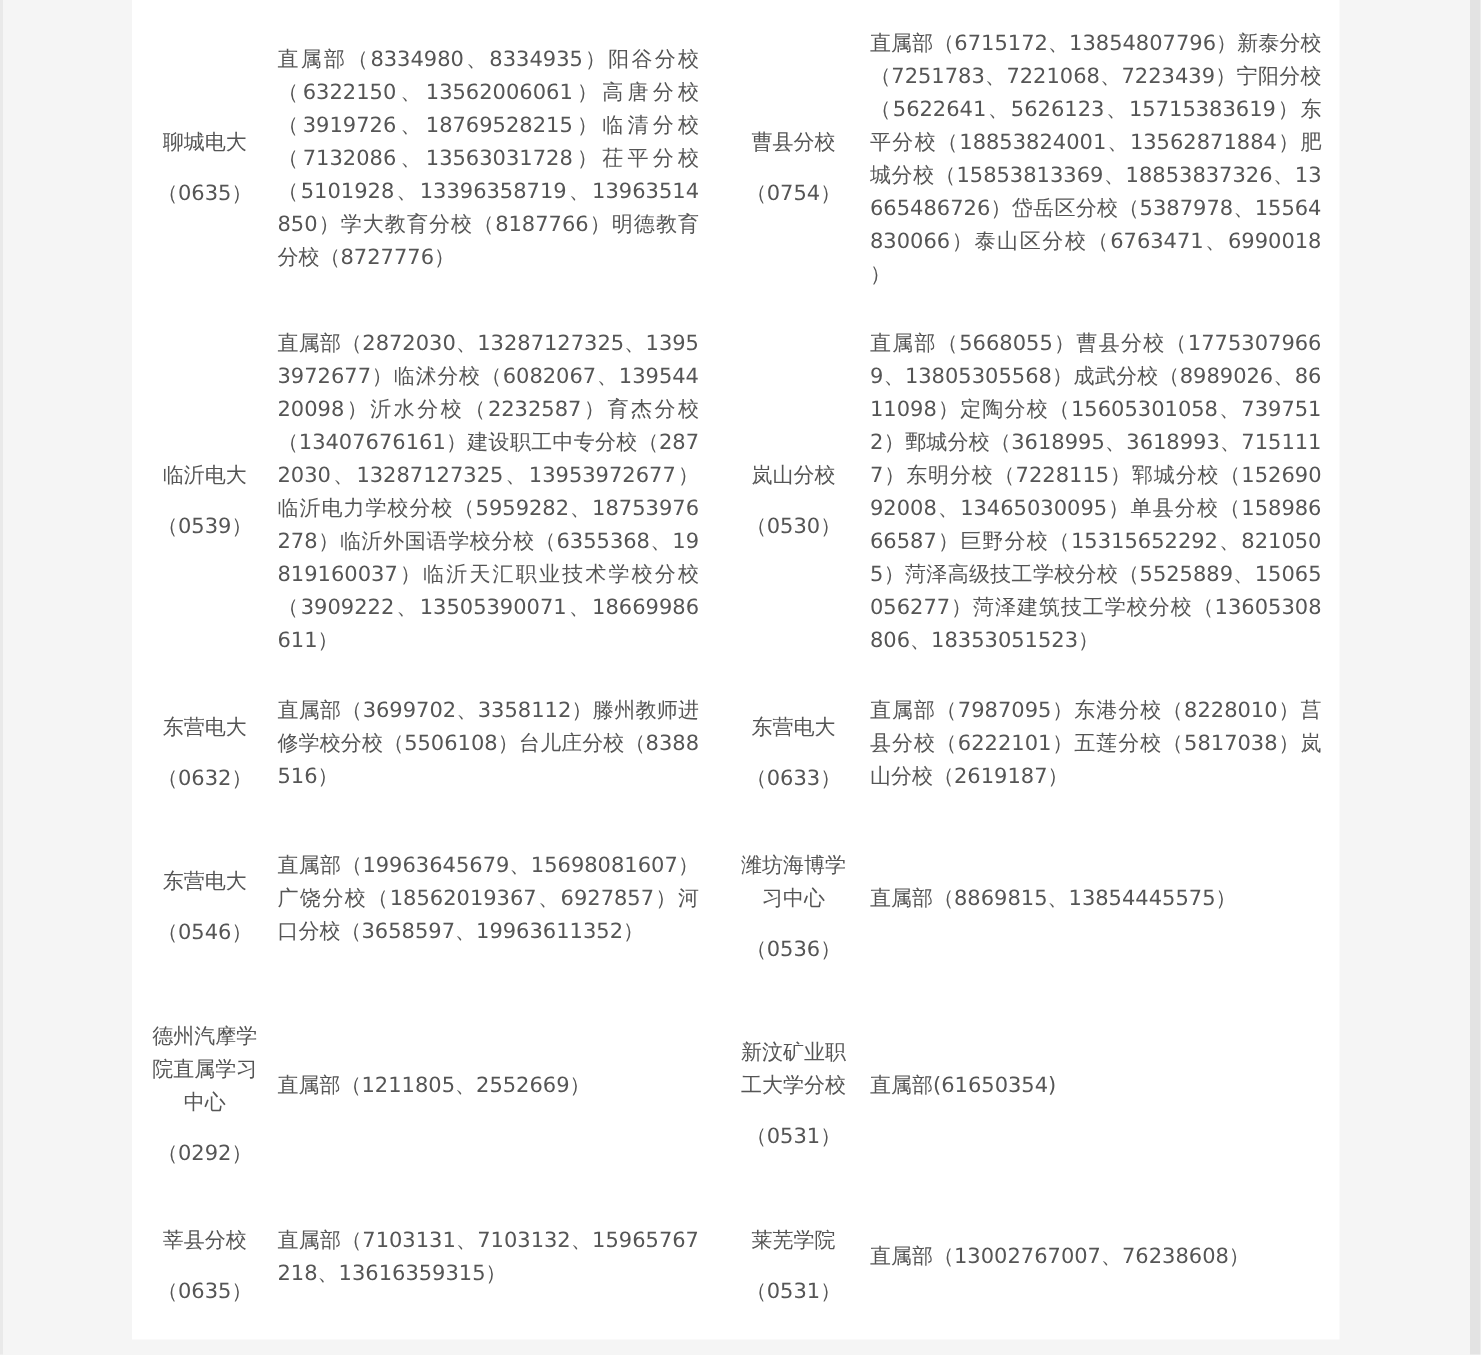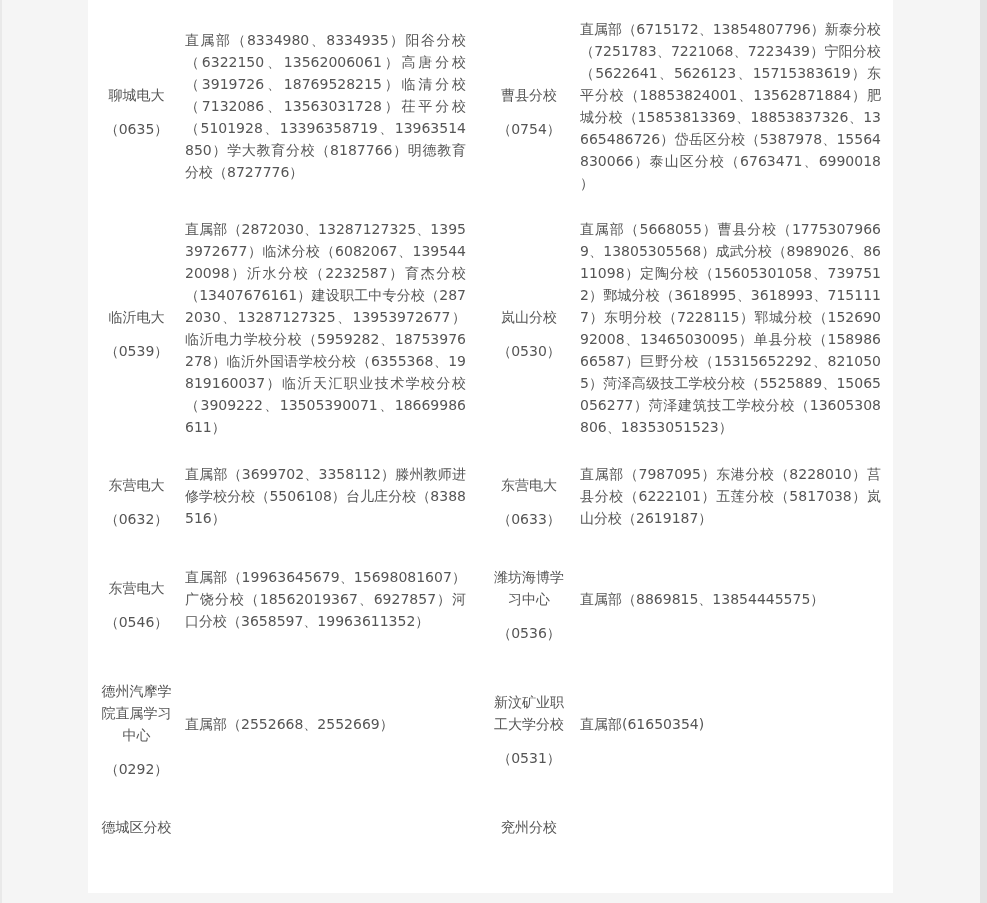--- a/index.html
+++ b/index.html
@@ -129,31 +129,47 @@
         </td>
       </tr>
 
 
       <tr>
         <td class="name-cell">
           <div class="nm">德州汽摩学院直属学习中心</div>
           <div>（0292）</div>
         </td>
         <td class="detail-cell">
-          <span class="txt">直属部（2552668、2552669）</span>
+          <span class="txt">直属部（1211805、2552669）</span>
         </td>
         <td class="name-cell">
           <div class="nm">新汶矿业职工大学分校</div>
           <div>（0531）</div>
         </td>
         <td class="detail-cell">
           <span class="txt">直属部(61650354)</span>
         </td>
       </tr>
 
+      <tr>
+        <td class="name-cell">
+          <div class="nm">莘县分校</div>
+          <div>（0635）</div>
+        </td>
+        <td class="detail-cell">
+          <span class="txt">直属部（7103131、7103132、15965767218、13616359315）</span>
+        </td>
+        <td class="name-cell">
+          <div class="nm">莱芜学院</div>
+          <div>（0531）</div>
+        </td>
+        <td class="detail-cell">
+          <span class="txt">直属部（13002767007、76238608）</span>
+        </td>
+      </tr>
 
       <tr>
         <td class="name-cell">
           <div class="nm">德城区分校</div>
 
         </td>
         <td class="detail-cell">
           
         </td>
         <td class="name-cell">

